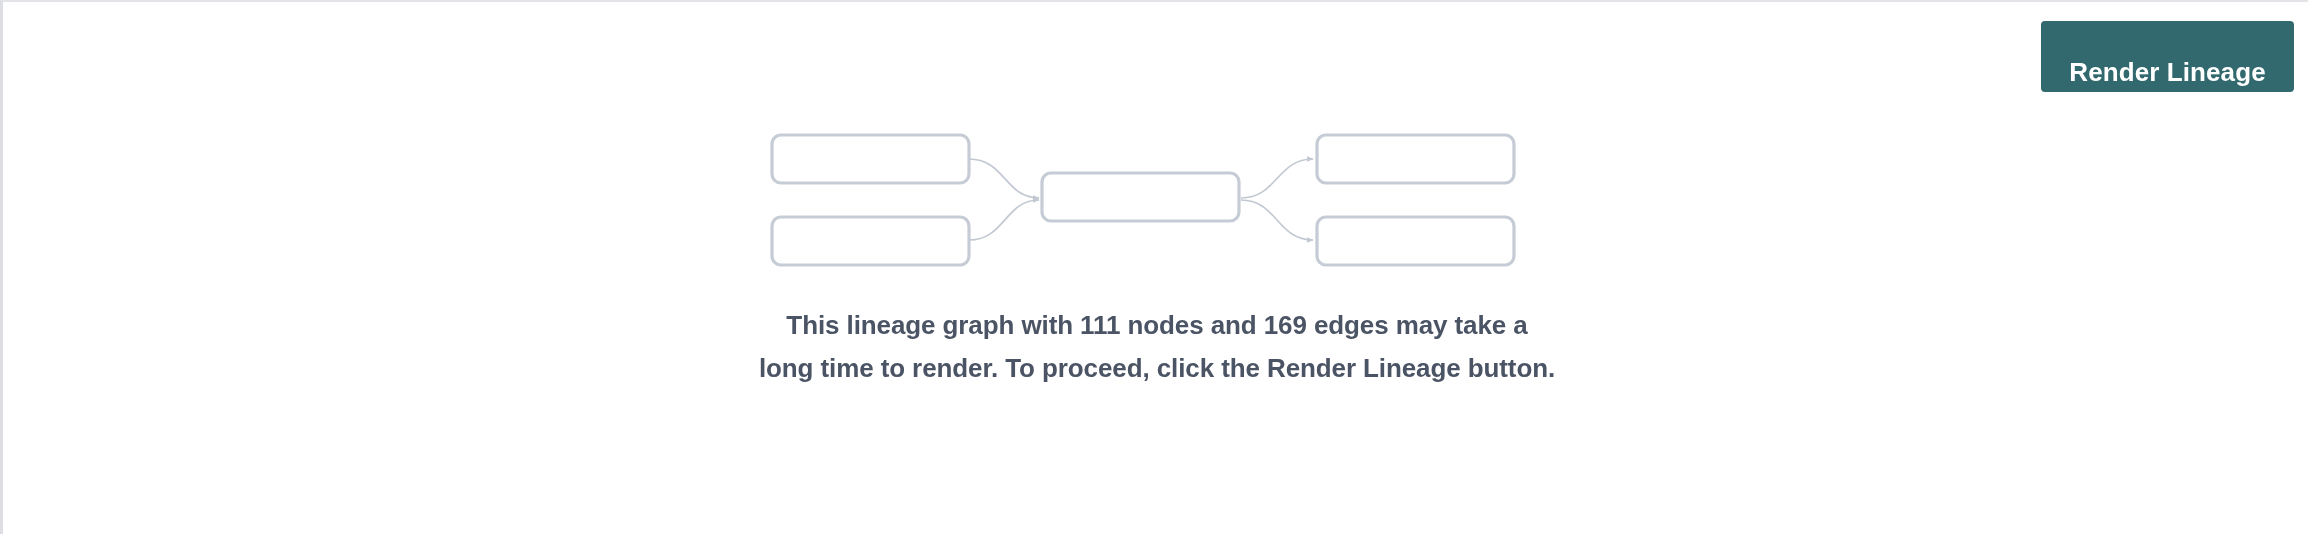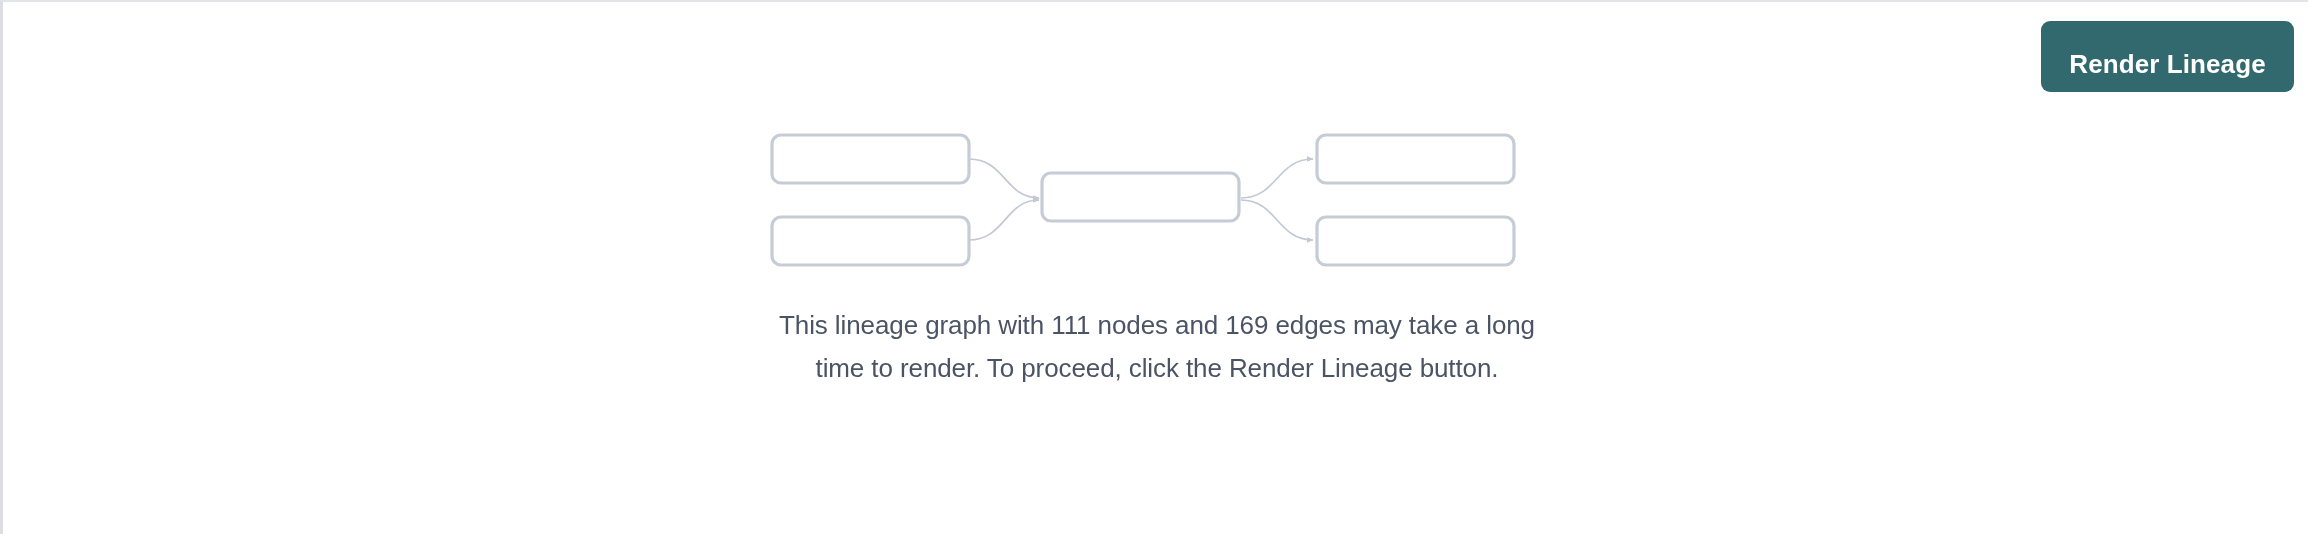--- a/index.html
+++ b/index.html
@@ -24,27 +24,27 @@
   
   .render-btn {
     position: absolute;
     left: 2038px;
     top: 19px;
     width: 253px;
     height: 71px;
     background: #31696e;
     color: #ffffff;
     border: none;
-    border-radius: 9px;
+    border-radius: 4px;
     font-family: "Liberation Sans", sans-serif;
     font-size: 26px;
     font-weight: bold;
     letter-spacing: 0.1px;
     cursor: pointer;
-    padding: 8px;
+    padding: 16px;
     line-height: 71px;
     text-align: center;
   }
 
   
   .empty-state {
     position: absolute;
     left: 0;
     top: 0;
     width: 2308px;
@@ -63,21 +63,21 @@
     display: block;
   }
 
   .empty-message {
     margin-top: 22px;
     width: 800px;
     text-align: center;
     color: #4b5465;
     font-family: "Liberation Sans", sans-serif;
     font-size: 26px;
-    font-weight: normal;
+    font-weight: bold;
     line-height: 43px;
     letter-spacing: -0.1px;
   }
 </style>
 </head>
 <body>
 
 <div id="app">
 
   <button class="render-btn">Render Lineage</button>

